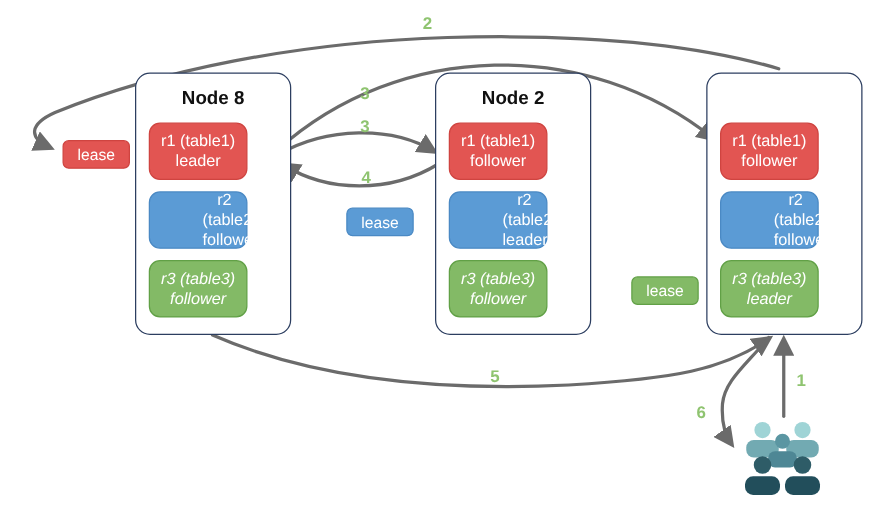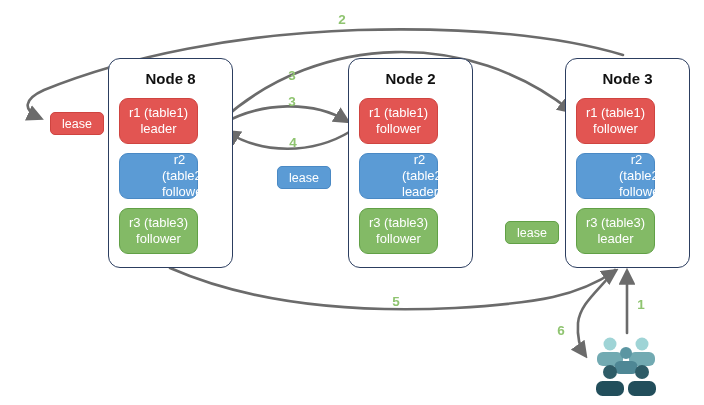--- a/index.html
+++ b/index.html
@@ -22,21 +22,21 @@
     position:absolute; left:10px; width:79px; height:46px; border-radius:9px;
     color:#ffffff; font-size:13px; line-height:16px; text-align:center;
     display:flex; flex-direction:column; justify-content:center;
     box-sizing:border-box;
   }
   .replica.red   { background:#e25552; border:1.5px solid #cf4440; }
   .replica.blue  { background:#5b9bd5; border:1.5px solid #4a89c4;padding-left:42px; }
   .replica.green { background:#83ba66; border:1.5px solid #61a046; }
   .replica.r1 { top:39px; }
   .replica.r2 { top:94px; }
-  .replica.r3 { top:149px; }
+  .replica.r3 { top:149px;font-style:italic; }
 
   .lease {
     position:absolute; width:54px; height:23px; border-radius:5px;
     color:#ffffff; font-size:12.5px; box-sizing:border-box;
     display:flex; align-items:center; justify-content:center;
   }
   .lease.red   { background:#e25552; border:1.5px solid #cf4440; }
   .lease.blue  { background:#5b9bd5; border:1.5px solid #4a89c4; }
   .lease.green { background:#83ba66; border:1.5px solid #61a046; }
 
@@ -94,21 +94,20 @@
       <span>r2 (table2)</span>
       <span>leader</span>
     </div>
     <div class="replica green r3">
       <span>r3 (table3)</span>
       <span>follower</span>
     </div>
   </div>
 
   <div class="node" style="left:565px">
-    <div class="node-title">Node 3</div>
     <div class="replica red r1">
       <span>r1 (table1)</span>
       <span>follower</span>
     </div>
     <div class="replica blue r2">
       <span>r2 (table2)</span>
       <span>follower</span>
     </div>
     <div class="replica green r3">
       <span>r3 (table3)</span>

